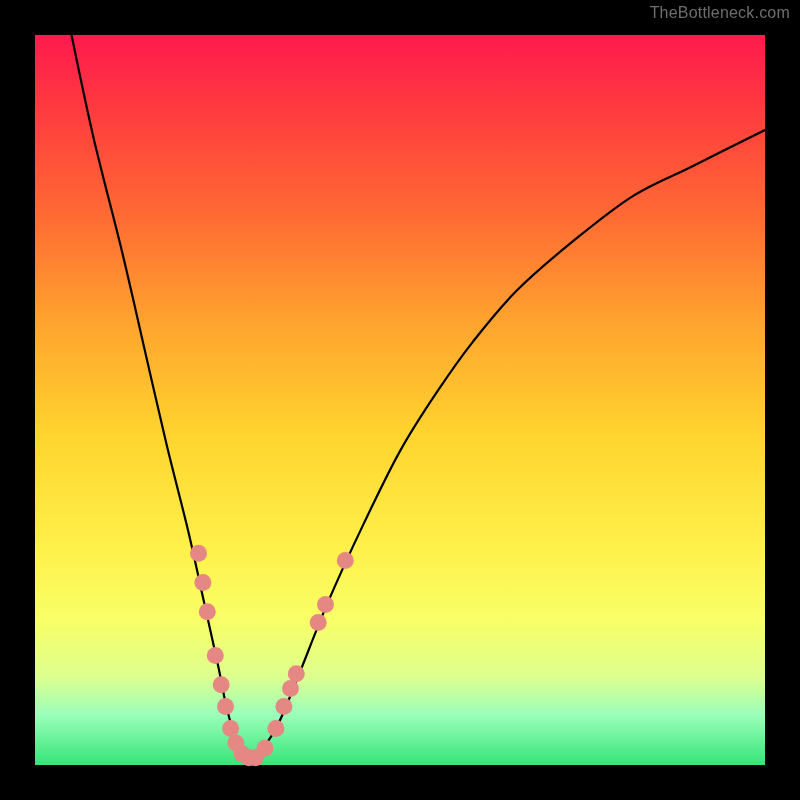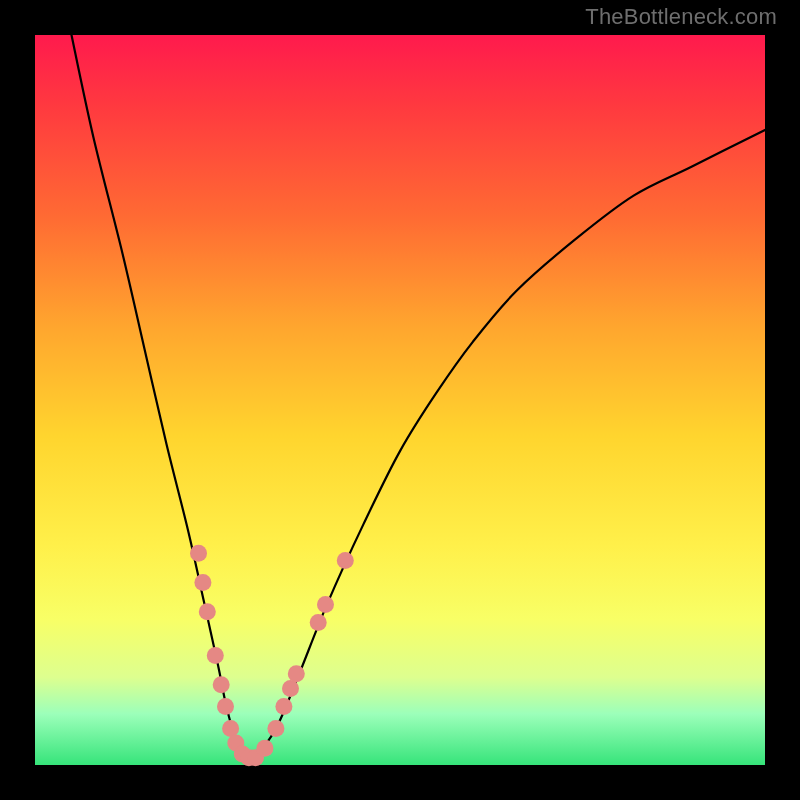--- a/index.html
+++ b/index.html
@@ -32,23 +32,23 @@
       #fff04a 70%,
       #f8ff66 80%,
       #ddff8f 88%,
       #9cffba 93%,
       #36e47a 100%
     );
   }
   .watermark {
     position: absolute;
     top: 4px;
-    right: 23px;
+    right: 10px;
     color: #6e6e6e;
-    font-size: 22px;
+    font-size: 16px;
     font-weight: 500;
     letter-spacing: 0.2px;
     user-select: none;
   }
   svg.curve {
     position: absolute;
     left: 0;
     top: 0;
     width: 730px;
     height: 730px;

